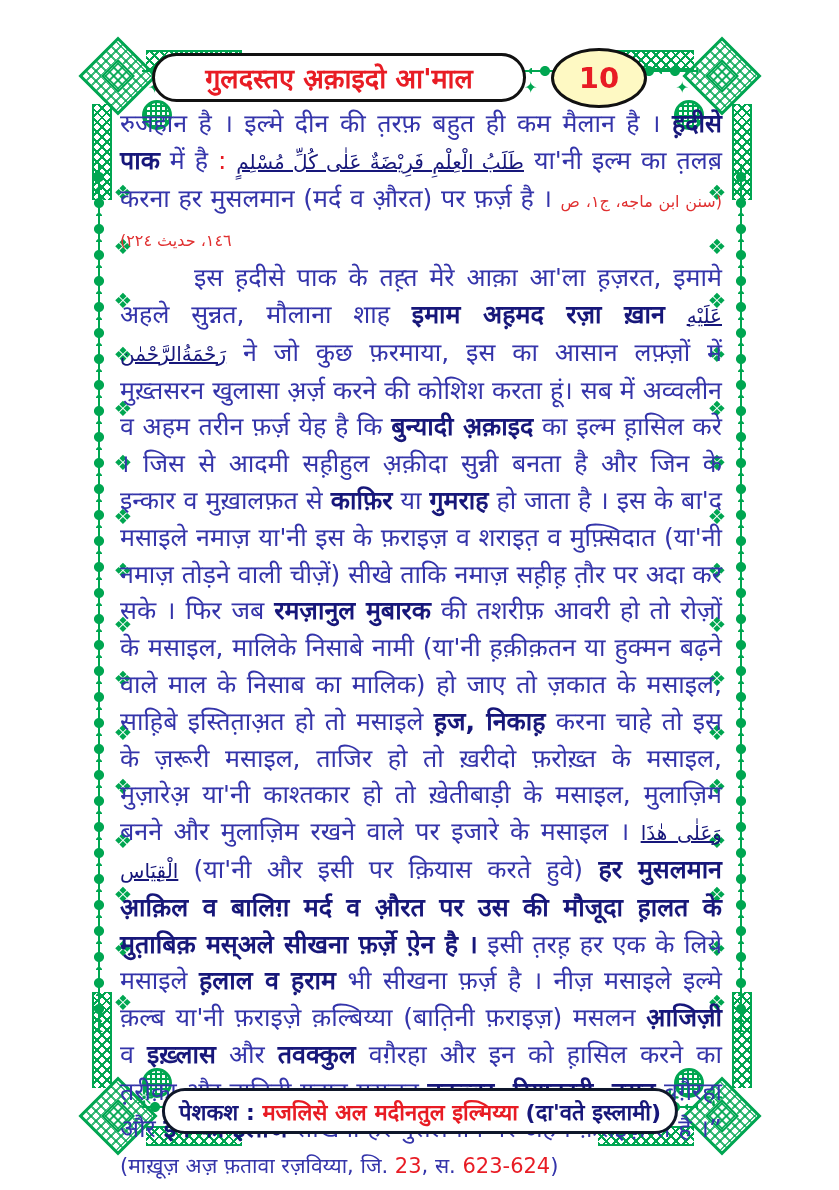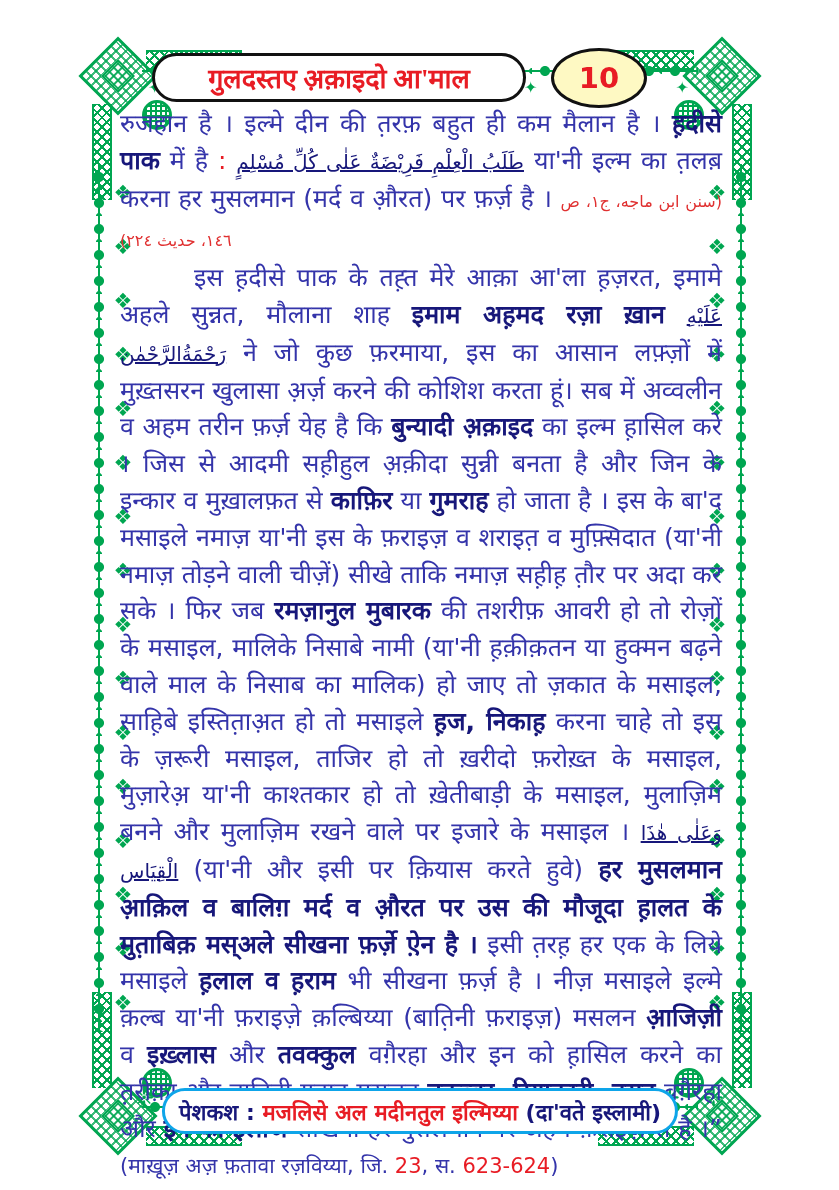--- a/index.html
+++ b/index.html
@@ -58,40 +58,40 @@
     background-position:0 0,0 0,6px 0;
     background-repeat:repeat-y,repeat-y,no-repeat;}
 
   .orn-col{position:absolute;width:26px;color:var(--grn);font-size:21px;line-height:54px;
     text-align:center;white-space:pre-line;}
   .orn-row{position:absolute;color:var(--grn);font-size:16px;letter-spacing:16px;white-space:nowrap;}
   .flourish{position:absolute;color:var(--grn);font-size:24px;letter-spacing:8px;white-space:nowrap;}
 
   
   .title-pill{position:absolute;left:152px;top:53px;width:368px;height:43px;background:#fff;
-    border:3px solid #111;border-radius:26px;display:flex;align-items:center;justify-content:center;z-index:3;font-family:Liberation Serif, serif;}
+    border:3px solid #111;border-radius:26px;display:flex;align-items:center;justify-content:center;z-index:3;}
   .title-pill span{color:var(--red);font-weight:bold;font-size:27px;}
   .page-num{position:absolute;left:551px;top:48px;width:90px;height:54px;background:#fef9c3;
     border:3px solid #111;border-radius:50%;display:flex;align-items:center;justify-content:center;z-index:3;}
   .page-num span{color:var(--red);font-weight:bold;font-size:29px;}
 
   
   .body-text{position:absolute;left:120px;top:106px;width:602px;z-index:2;
     color:var(--blue);font-size:25px;line-height:36.8px;text-align:justify;}
   .body-text p{margin:0;}
   .p2{text-indent:74px;}
   .b{font-weight:bold;color:var(--navy);}
   .ar{color:var(--navy);font-size:20px;text-decoration:underline;}
   .ar-ref{color:#e03030;font-size:16px;}
   .cite{font-size:21px;}
   .red{color:var(--red);}
 
   
   .footer-pill{position:absolute;left:420px;top:1088px;transform:translateX(-50%);
-    background:#fff;border:3px solid #0ea5e9;border-radius:26px;padding:5px 14px;white-space:nowrap;z-index:3;}
+    background:#fff;border:3px solid #0f172a;border-radius:26px;padding:5px 14px;white-space:nowrap;z-index:3;}
   .footer-pill .f-blue{color:var(--navy);font-weight:bold;font-size:22px;}
   .footer-pill .f-red{color:var(--red);font-weight:bold;font-size:22px;}
   .website{position:absolute;right:88px;top:1148px;color:#a6a6a6;font-size:24px;z-index:2;}
 </style>
 </head>
 <body>
 
 <div class="sheet">
 
   <div class="frame">

